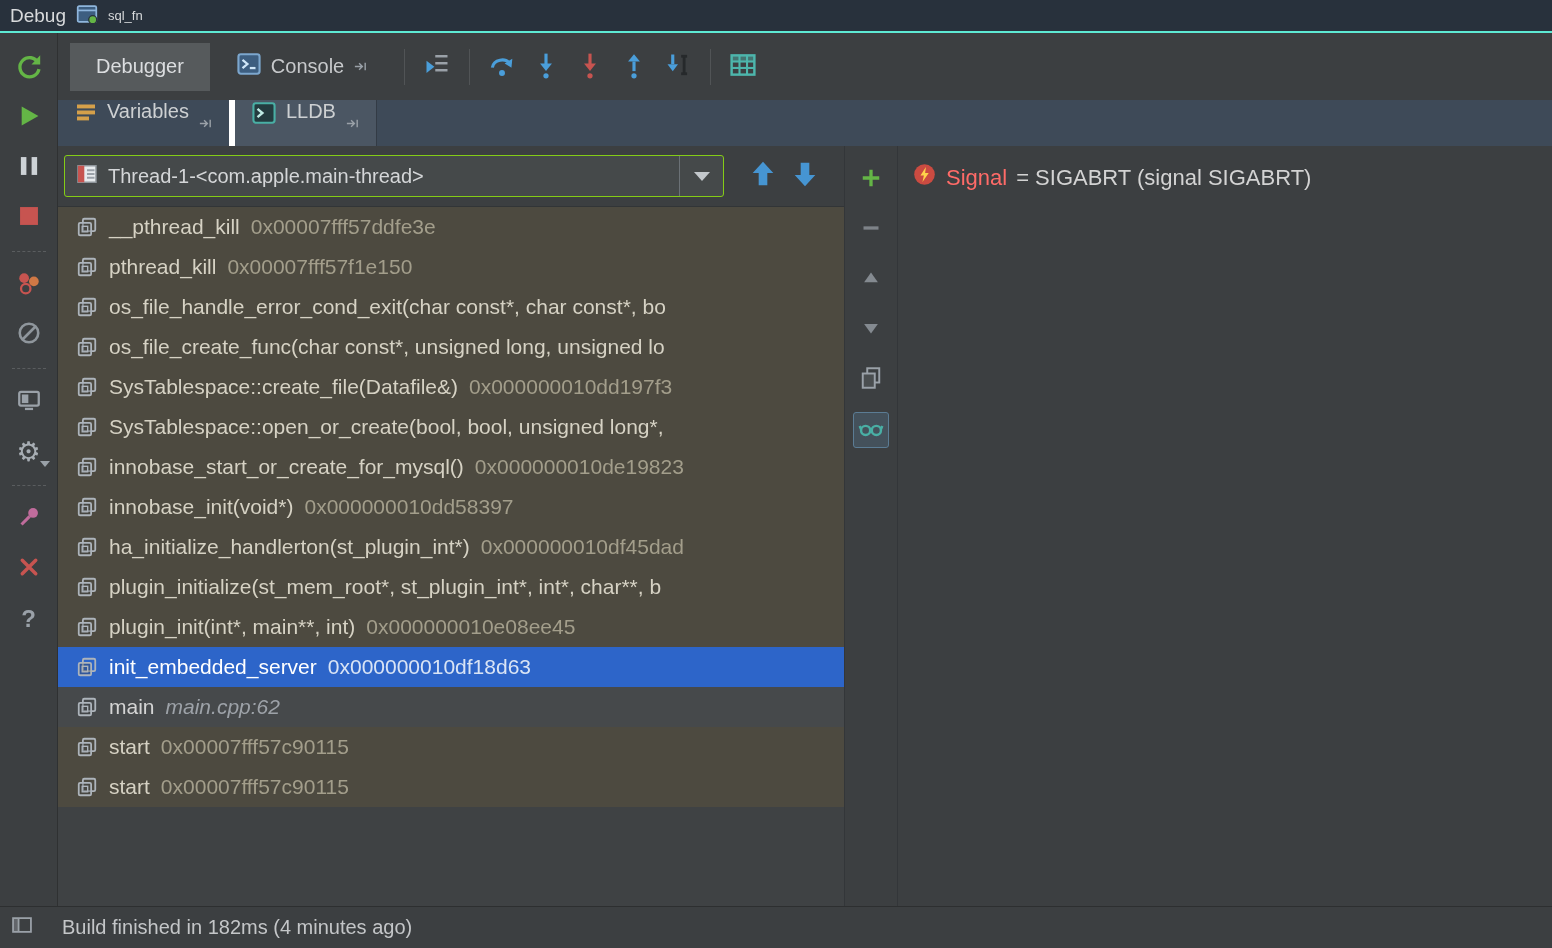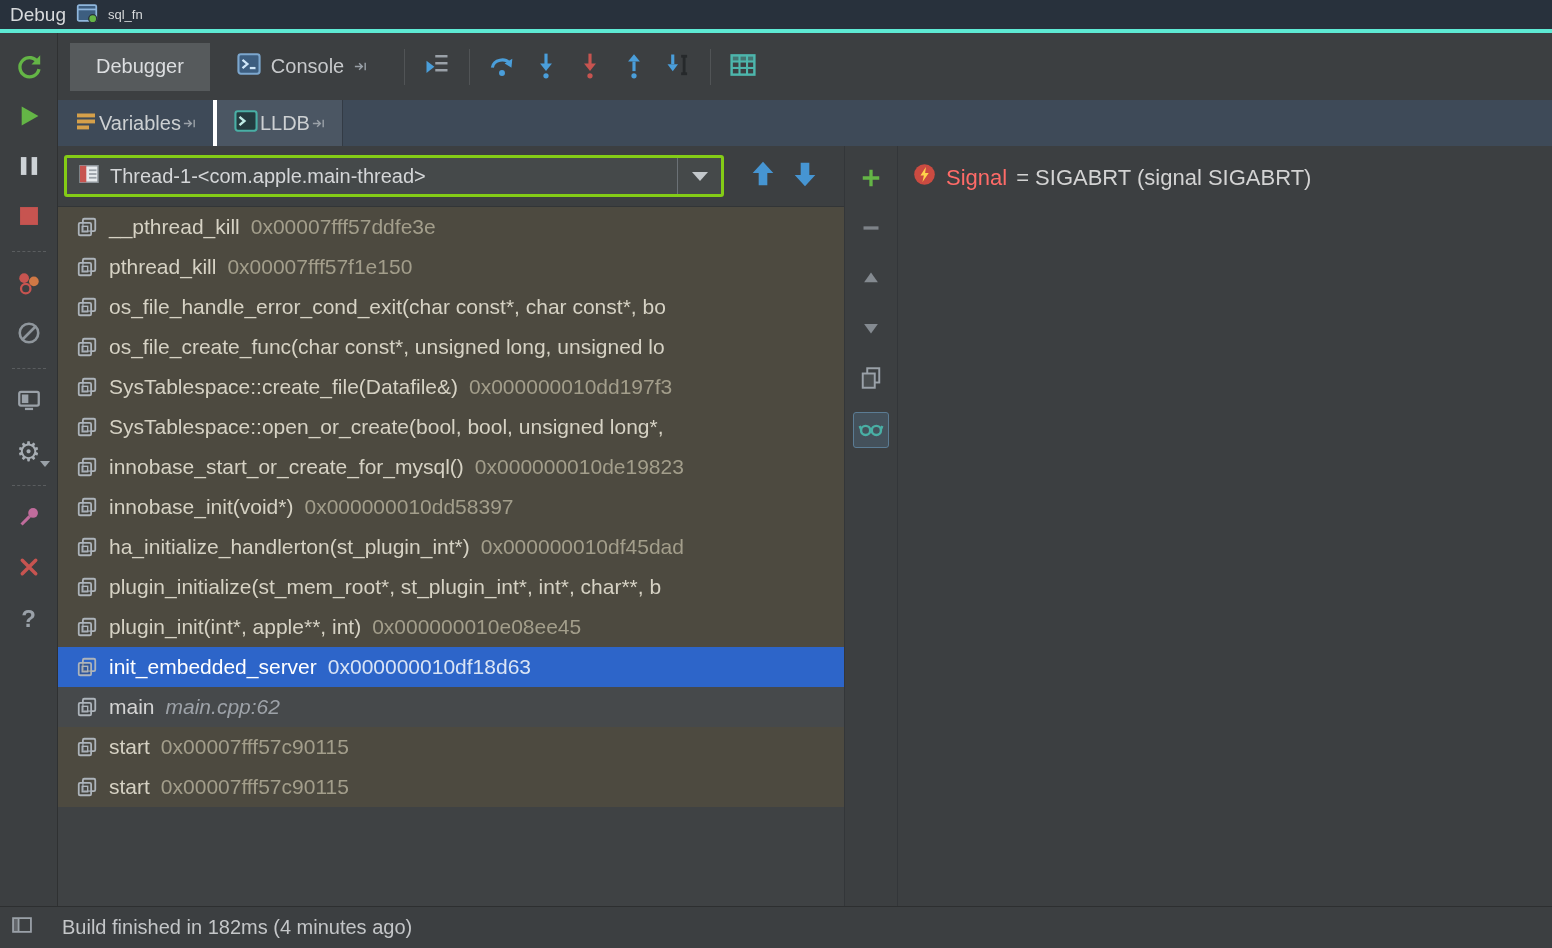--- a/index.html
+++ b/index.html
@@ -7,21 +7,21 @@
   body {
     background:#3C3F41;
     font-family:"Liberation Sans","DejaVu Sans",sans-serif;
     color:#BBBBBB;
     -webkit-font-smoothing:antialiased;
   }
   .app { width:1552px; height:948px; display:flex; flex-direction:column; }
 
   
   .titlebar {
-    height:33px; flex:0 0 33px; background:#28313C; border-bottom:4px solid #5eead4;
+    height:33px; flex:0 0 33px; background:#28313C; border-bottom:2px solid #5eead4;
     display:flex; align-items:center; padding-left:10px; gap:9px;
   }
   .tb-title { color:#D8DADC; font-size:19px; }
   .tb-session { color:#D8DADC; font-size:13px; }
 
   
   .main-row { flex:1; display:flex; min-height:0; }
 
   
   .left-toolbar {
@@ -44,31 +44,31 @@
   .dbg-tab.active { background:#565A5C; color:#DCDEE0; }
   .tb-vsep { width:1px; height:36px; background:#515456; margin:0 10px; }
   .tb-action { width:44px; height:44px; display:flex; align-items:center; justify-content:center; }
   .small-arrow { display:flex; align-items:center; }
 
   
   .header-row { height:46px; flex:0 0 46px; background:#3E4A58; display:flex; align-items:stretch; }
   .frames-header { width:786px; flex:0 0 786px; display:flex; align-items:center; gap:11px; padding:0 12px 0 14px; }
   .frames-header-label { color:#C9CCCF; font-size:19px; }
   .header-spacer { margin-left:auto; }
-  .var-tab { display:flex; align-items:center; gap:1px; padding:0 16px; font-size:20px; color:#CDD0D2; cursor:default; }
-  .var-tab.lldb { background:rgba(255,255,255,0.07); border-left:4px solid #ffffff; border-right:1px solid #333B45; }
+  .var-tab { display:flex; gap:9px; padding:0 16px; font-size:20px; color:#CDD0D2; cursor:default; }
+  .var-tab.lldb { background:rgba(255,255,255,0.07); border-left:6px solid #ffffff; border-right:1px solid #333B45; }
   .header-fill { flex:1; }
 
   
   .body-row { flex:1; display:flex; min-height:0; }
 
   .frames-col { width:786px; flex:0 0 786px; display:flex; flex-direction:column; background:#3C3F41; min-height:0; }
   .thread-row { height:60px; flex:0 0 60px; display:flex; align-items:center; padding:0 14px 0 6px; }
   .thread-combo {
-    width:660px; height:42px; background:#45494A; border:3px solid #84cc16; border-radius:3px;
+    width:660px; height:42px; background:#45494A; border:1px solid #84cc16; border-radius:3px;
     display:flex; align-items:center; overflow:hidden;
   }
   .thread-combo-main { flex:1; display:flex; align-items:center; gap:9px; padding:0 10px; min-width:0; }
   .thread-combo-label { color:#D4D6D8; font-size:20px; white-space:nowrap; overflow:hidden; }
   .combo-caret-btn { width:44px; align-self:stretch; border-left:1px solid #6B7176; display:flex; align-items:center; justify-content:center; }
   .combo-caret { width:0; height:0; border-left:8px solid transparent; border-right:8px solid transparent; border-top:9px solid #C3C8CC; }
   .nav-btn { width:42px; height:42px; display:flex; align-items:center; justify-content:center; }
   .nav-up { margin-left:18px; }
 
   .frames-list { flex:1; background:#3F4244; overflow:hidden; border-top:1px solid #323537; }
@@ -443,21 +443,21 @@
     <span class="frame-detail"></span>
   </div>
               <div class="frame-row lib">
     <span class="frame-icon">
                   <svg width="22" height="22" viewBox="0 0 16 16">
                     <rect x="5" y="2" width="9" height="9" rx="1" fill="none" stroke="#ADB4BB" stroke-width="1.3"></rect>
                     <rect x="2" y="5" width="9" height="9" rx="1" fill="rgba(60,63,65,0.35)" stroke="#ADB4BB" stroke-width="1.3"></rect>
                     <rect x="4.5" y="7.5" width="4" height="4" fill="none" stroke="#ADB4BB" stroke-width="1"></rect>
                   </svg>
                 </span>
-    <span class="frame-name">plugin_init(int*, apple**, int)</span>
+    <span class="frame-name">plugin_init(int*, main**, int)</span>
     <span class="frame-detail">0x000000010e08ee45</span>
   </div>
               <div class="frame-row lib selected">
     <span class="frame-icon">
                   <svg width="22" height="22" viewBox="0 0 16 16">
                     <rect x="5" y="2" width="9" height="9" rx="1" fill="none" stroke="#ADB4BB" stroke-width="1.3"></rect>
                     <rect x="2" y="5" width="9" height="9" rx="1" fill="rgba(60,63,65,0.35)" stroke="#ADB4BB" stroke-width="1.3"></rect>
                     <rect x="4.5" y="7.5" width="4" height="4" fill="none" stroke="#ADB4BB" stroke-width="1"></rect>
                   </svg>
                 </span>

